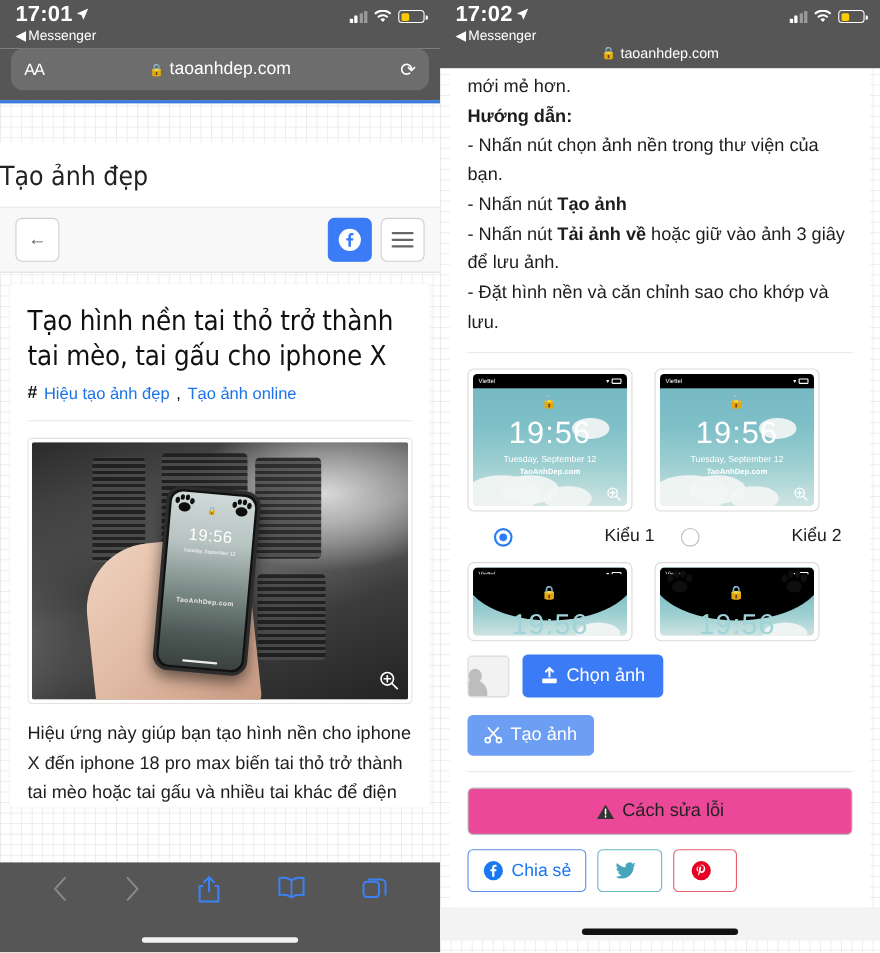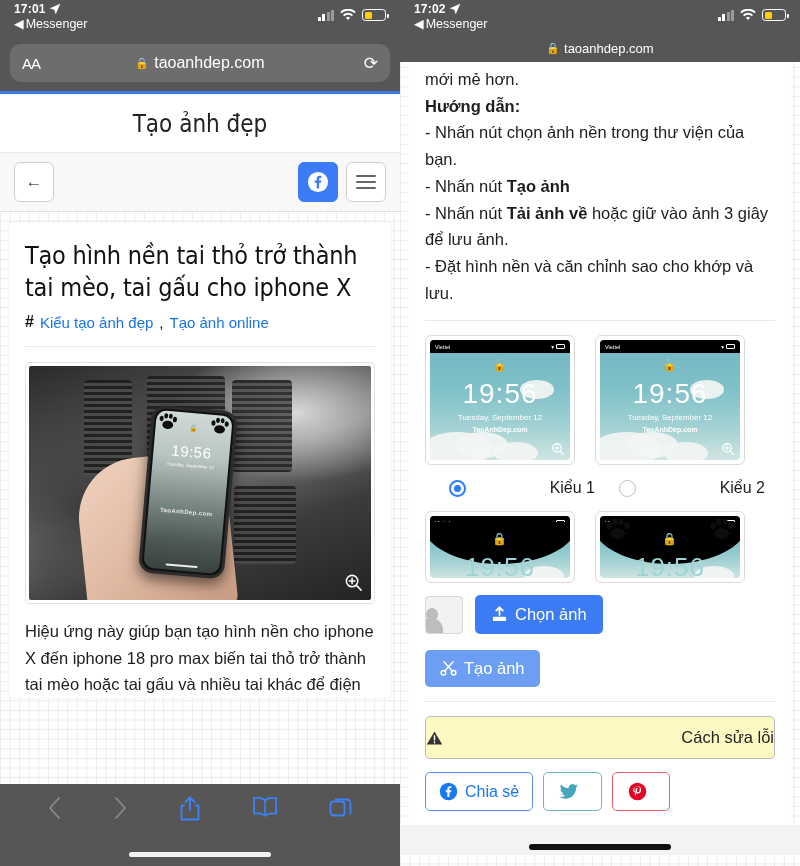--- a/index.html
+++ b/index.html
@@ -22,21 +22,21 @@
   }
 
   
   .statusbar {
     position: relative; z-index: 5;
     background: #565656; color: #fff;
     height: 44px; padding: 3px 14px 0 14px;
     display: flex; justify-content: space-between; align-items: flex-start;
   }
   .sb-left { display: flex; flex-direction: column; line-height: 1.0; }
-  .sb-time { font-size: 12px; font-weight: 700; letter-spacing: .2px; display:flex; align-items:center; gap:3px;}
+  .sb-time { font-size: 20px; font-weight: 700; letter-spacing: .2px; display:flex; align-items:center; gap:3px;}
   .sb-back { font-size: 12.5px; margin-top: 3px; display: flex; align-items: center; gap: 2px;}
   .sb-right { display: flex; align-items: center; gap: 6px; padding-top: 6px; }
   .bars { display: flex; align-items: flex-end; gap: 1.5px; height: 11px; }
   .bars i { width: 3px; background: #fff; border-radius: .5px; display:block;}
   .bars i:nth-child(1){height:4px;} .bars i:nth-child(2){height:6.5px;}
   .bars i:nth-child(3){height:9px;background:#9a9a9a;} .bars i:nth-child(4){height:11px;background:#9a9a9a;}
   .battery { width: 24px; height: 12px; border: 1.5px solid #fff; border-radius: 3.5px; position: relative; padding: 1.5px; }
   .battery::after{content:"";position:absolute;right:-3.5px;top:3.5px;width:2px;height:4px;background:#fff;border-radius:0 1px 1px 0;}
   .battery span { display: block; height: 100%; width: 42%; background: #ffcc00; border-radius: 1.5px; }
 
@@ -56,22 +56,22 @@
   .compact-url {
     position: absolute; left: 0; right: 0; bottom: 6px;
     text-align: center; color: #fff; font-size: 13px;
     display: flex; align-items: center; justify-content: center; gap: 4px;
   }
   .progress { height: 3px; background: #3b7bdd; width: 100%; position: relative; z-index: 5;}
 
   
   .sitetitle {
     position: relative; z-index: 2; background: #fff;
-    text-align: center; font-size: 24px; color: #222;
-    padding: 16px 0 14px; font-family: "DejaVu Sans Condensed","Liberation Sans",sans-serif;
+    text-align: left; font-size: 24px; color: #222;
+    padding: 16px 0 14px; font-family: "DejaVu Sans Condensed","Liberation Sans",sans-serif; margin-top: 36px;
   }
   .navbar {
     position: relative; z-index: 2; background: #f8f8f8;
     border-top: 1px solid #e9e9e9; border-bottom: 1px solid #e0e0e0;
     display: flex; align-items: center; justify-content: space-between;
     padding: 9px 14px;
   }
   .btn-sq {
     width: 40px; height: 40px; border: 1px solid #cfcfcf; border-radius: 6px;
     background: #fff; display: flex; align-items: center; justify-content: center;
@@ -198,22 +198,22 @@
     display: flex; align-items: flex-end; justify-content: center; overflow:hidden; }
   .av-head { width: 13px; height: 13px; border-radius: 50%; background: #bdbdbd; position: relative; top: -12px;}
   .av-body { width: 25px; height: 15px; border-radius: 13px 13px 0 0; background: #bdbdbd; position:relative; left:-19px; top:0;}
   .btn-blue {
     background: #3b7bf6; color: #fff; border: none; border-radius: 5px;
     font-size: 16.5px; padding: 10px 16px; display: inline-flex; align-items: center; gap: 7px;
     font-family: "Liberation Sans", sans-serif; cursor: pointer;
   }
   .btn-blue.light { background: #6c9ef4; padding: 9px 15px; }
   .btn-outline {
-    width: 100%; border: 1px solid #bbb; border-radius: 5px; background: #fef9c3; color: #222;
-    font-size: 16.5px; padding: 11px 0; display: flex; align-items: center; justify-content: space-between; gap: 7px;
+    width: 100%; border: 1px solid #bbb; border-radius: 5px; background: #ec4899; color: #222;
+    font-size: 16.5px; padding: 11px 0; display: flex; align-items: center; justify-content: center; gap: 7px;
     font-family: "Liberation Sans", sans-serif; cursor: pointer;
   }
   .sharerow { display: flex; gap: 10px; margin-top: 13px; }
   .sbtn { border-radius: 5px; background:#fff; display: inline-flex; align-items: center; gap: 7px;
           font-size: 16px; padding: 9px 13px; cursor: pointer; }
   .sb-fb { border: 1px solid #5b8def; color: #1877f2; }
   .sb-tw { border: 1px solid #69b7c4; color: #46a4bd; padding: 9px 15px; }
   .sb-pin { border: 1px solid #e8606c; color: #e60023; padding: 9px 15px; }
   .rfooter { height: 30px; background: #f3f3f3; margin: 14px -25px 0 -25px; }
   .homeind2 { position: absolute; bottom: 16px; left: 50%; transform: translateX(-50%);
@@ -302,21 +302,21 @@
       </div>
     </div>
 
     <div class="content">
       <div class="card">
         <div class="headline">Tạo hình nền tai thỏ trở thành tai mèo, tai gấu cho iphone X</div>
 
 
         <div class="meta-row2">
           <span class="hash">#</span>
-          <a href="#">Kiểu tạo ảnh đẹp</a>
+          <a href="#">Hiệu tạo ảnh đẹp</a>
           <span>,</span>
           <a href="#">Tạo ảnh online</a>
         </div>
 
         <div class="divider"></div>
 
         <div class="photo-wrap">
           <div class="photo">
             <div class="vent v1"></div>
             <div class="vent v2"></div>

